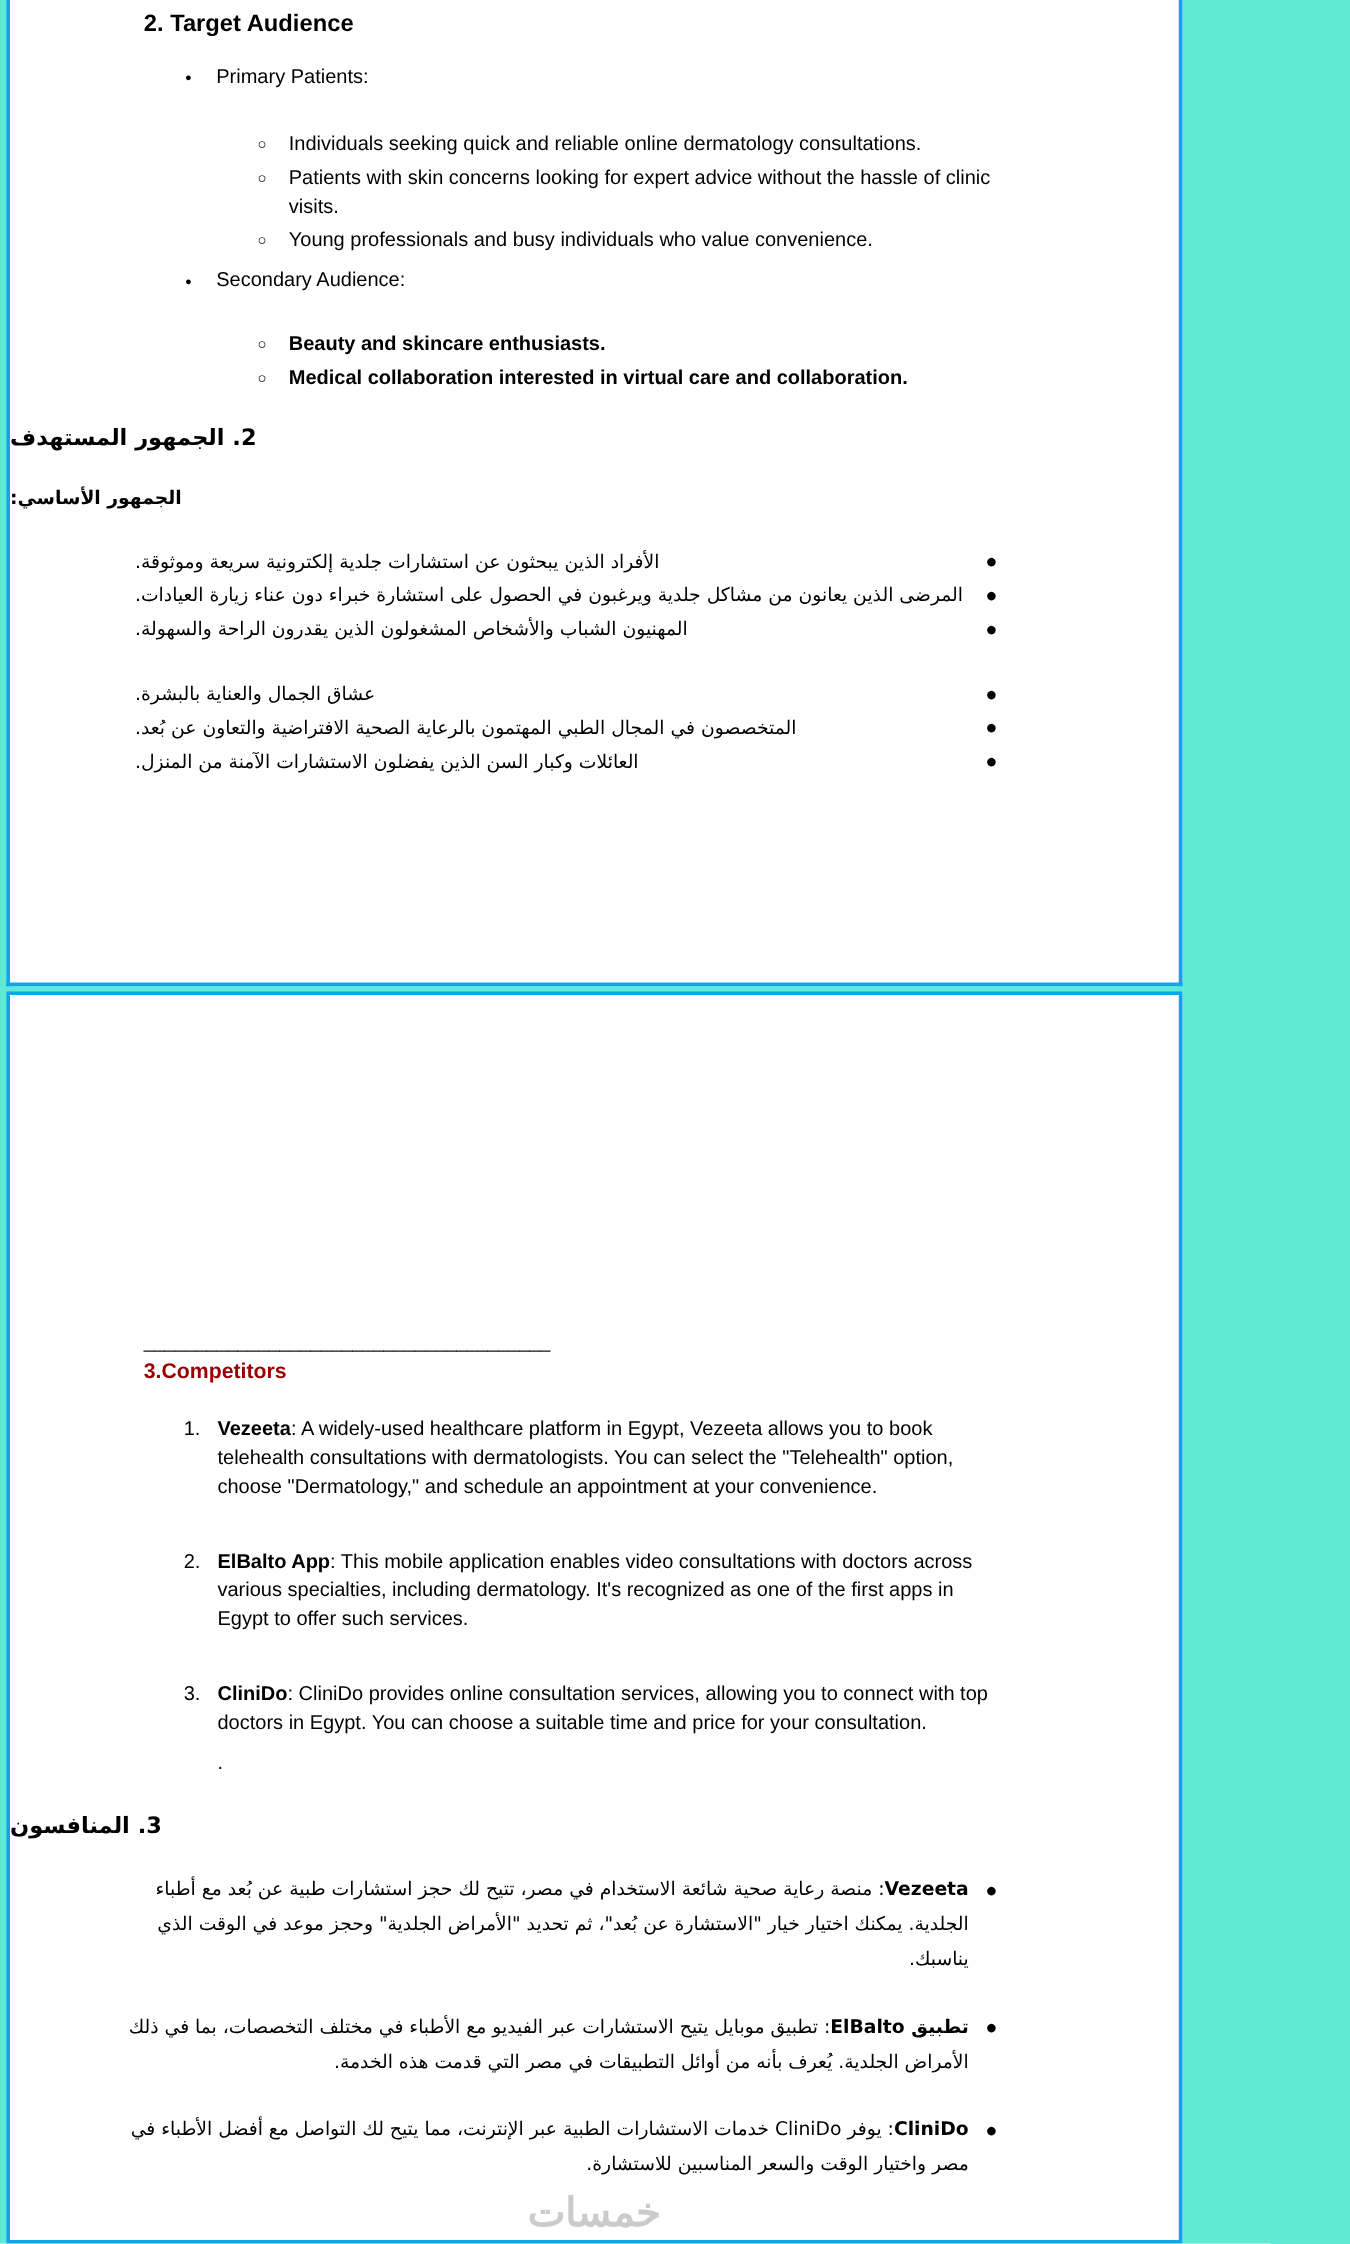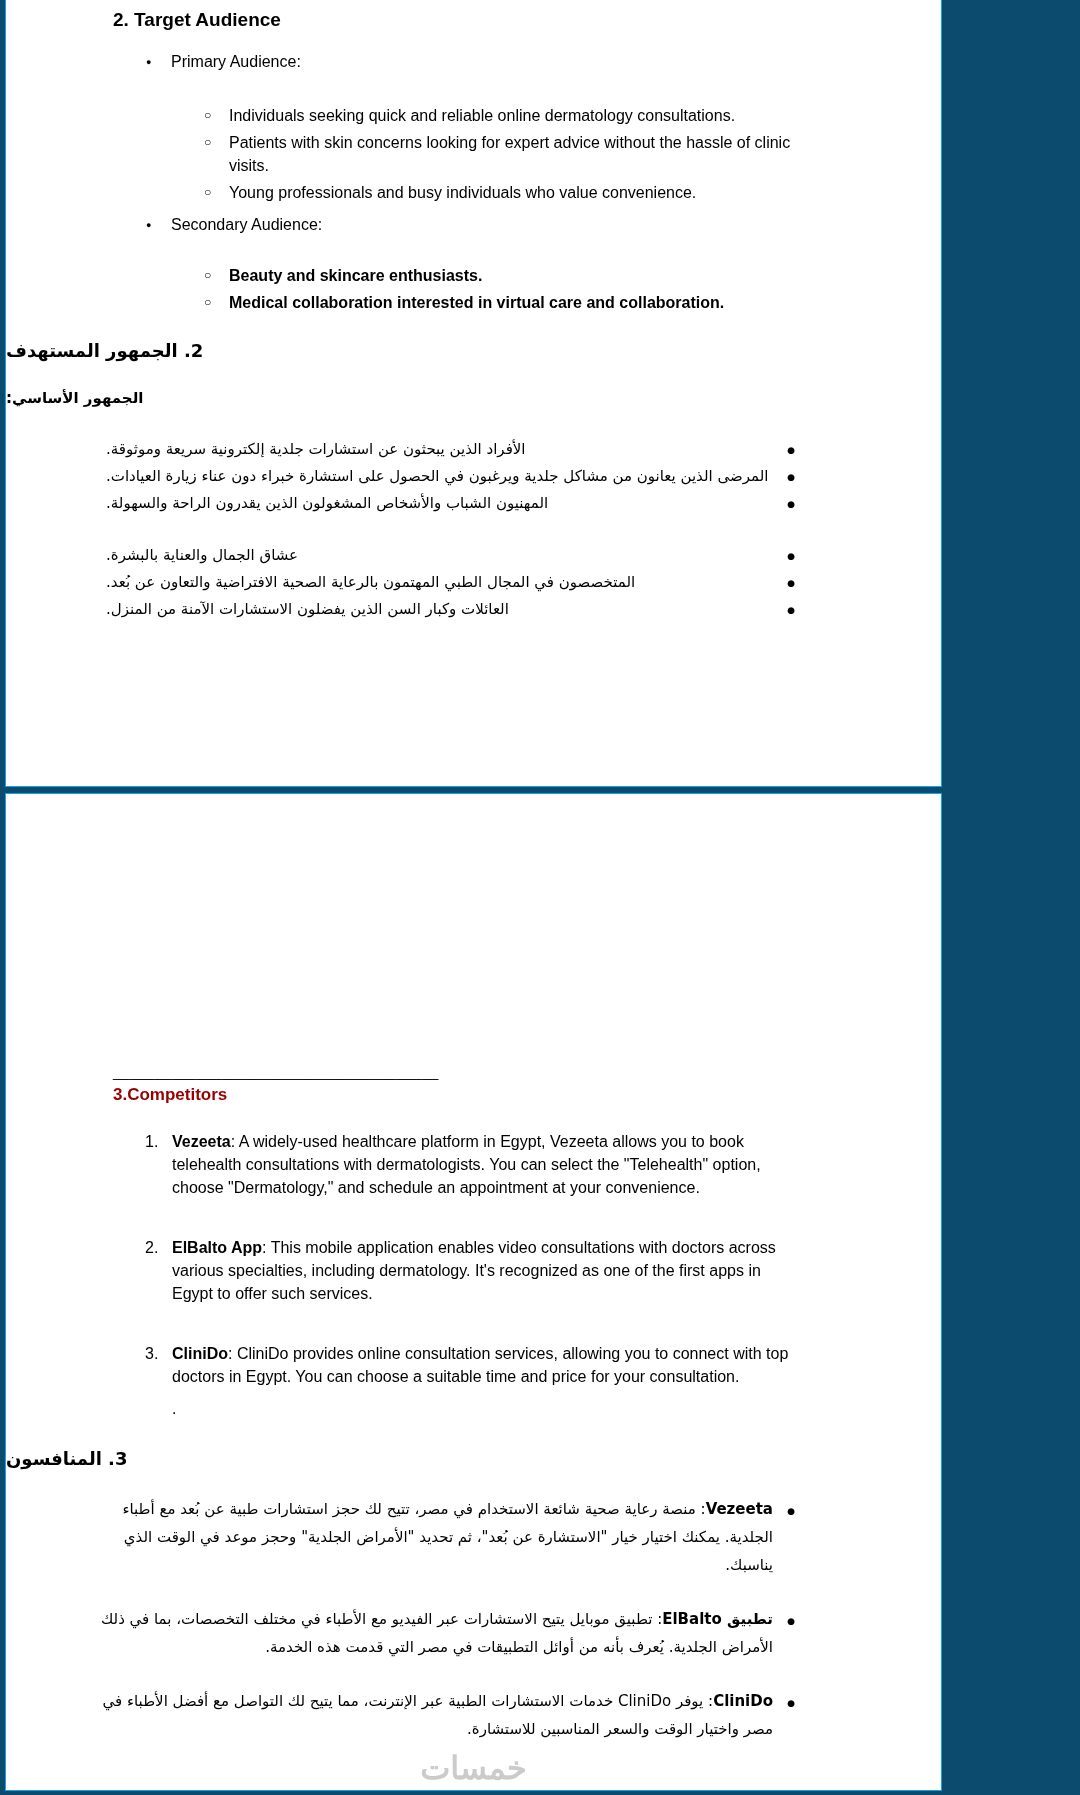--- a/index.html
+++ b/index.html
@@ -1,18 +1,18 @@
 <!DOCTYPE html>
 <html><head>
 <meta charset="utf-8">
 <style>
   html,body{margin:0;padding:0;background:#ffffff;}
-  .screen{position:relative;width:1080px;height:1795px;background:#0c4a6e;overflow:hidden;
+  .screen{position:relative;width:1080px;height:1795px;background:#5eead4;overflow:hidden;
           font-family:"Liberation Sans",sans-serif;color:#000;}
-  .page{position:absolute;left:5px;width:935px;background:#fff;border:1px solid #0ea5e9;box-sizing:content-box;overflow:hidden;}
+  .page{position:absolute;left:5px;width:935px;background:#fff;border:3px solid #0ea5e9;box-sizing:content-box;overflow:hidden;}
   .page1{top:-2px;height:788px;border-top:none;}
   .page2{top:793px;height:996px;}
 
   
   .h-en{margin:10px 0 0 107px;font-size:19px;line-height:24px;font-weight:bold;}
   ul,ol{margin:0;padding:0;list-style:none;}
   .lbl-list{margin:18px 0 0 139px;}
   .lbl-list.second{margin-top:9px;}
   .lbl-list li{position:relative;padding-left:26px;font-size:16px;line-height:23px;}
   .lbl-list li::before{content:"●";position:absolute;left:1px;top:1px;font-size:9px;}
@@ -52,21 +52,21 @@
 </head>
 <body>
 
 <div class="screen">
 
   <div class="page page1">
 
     <div class="h-en">2. Target Audience</div>
 
     <ul class="lbl-list">
-      <li>Primary Audience:</li>
+      <li>Primary Patients:</li>
     </ul>
     <ul class="sub-list">
       <li>Individuals seeking quick and reliable online dermatology consultations.</li>
       <li>Patients with skin concerns looking for expert advice without the hassle of clinic visits.</li>
       <li>Young professionals and busy individuals who value convenience.</li>
     </ul>
 
     <ul class="lbl-list second">
       <li>Secondary Audience:</li>
     </ul>

